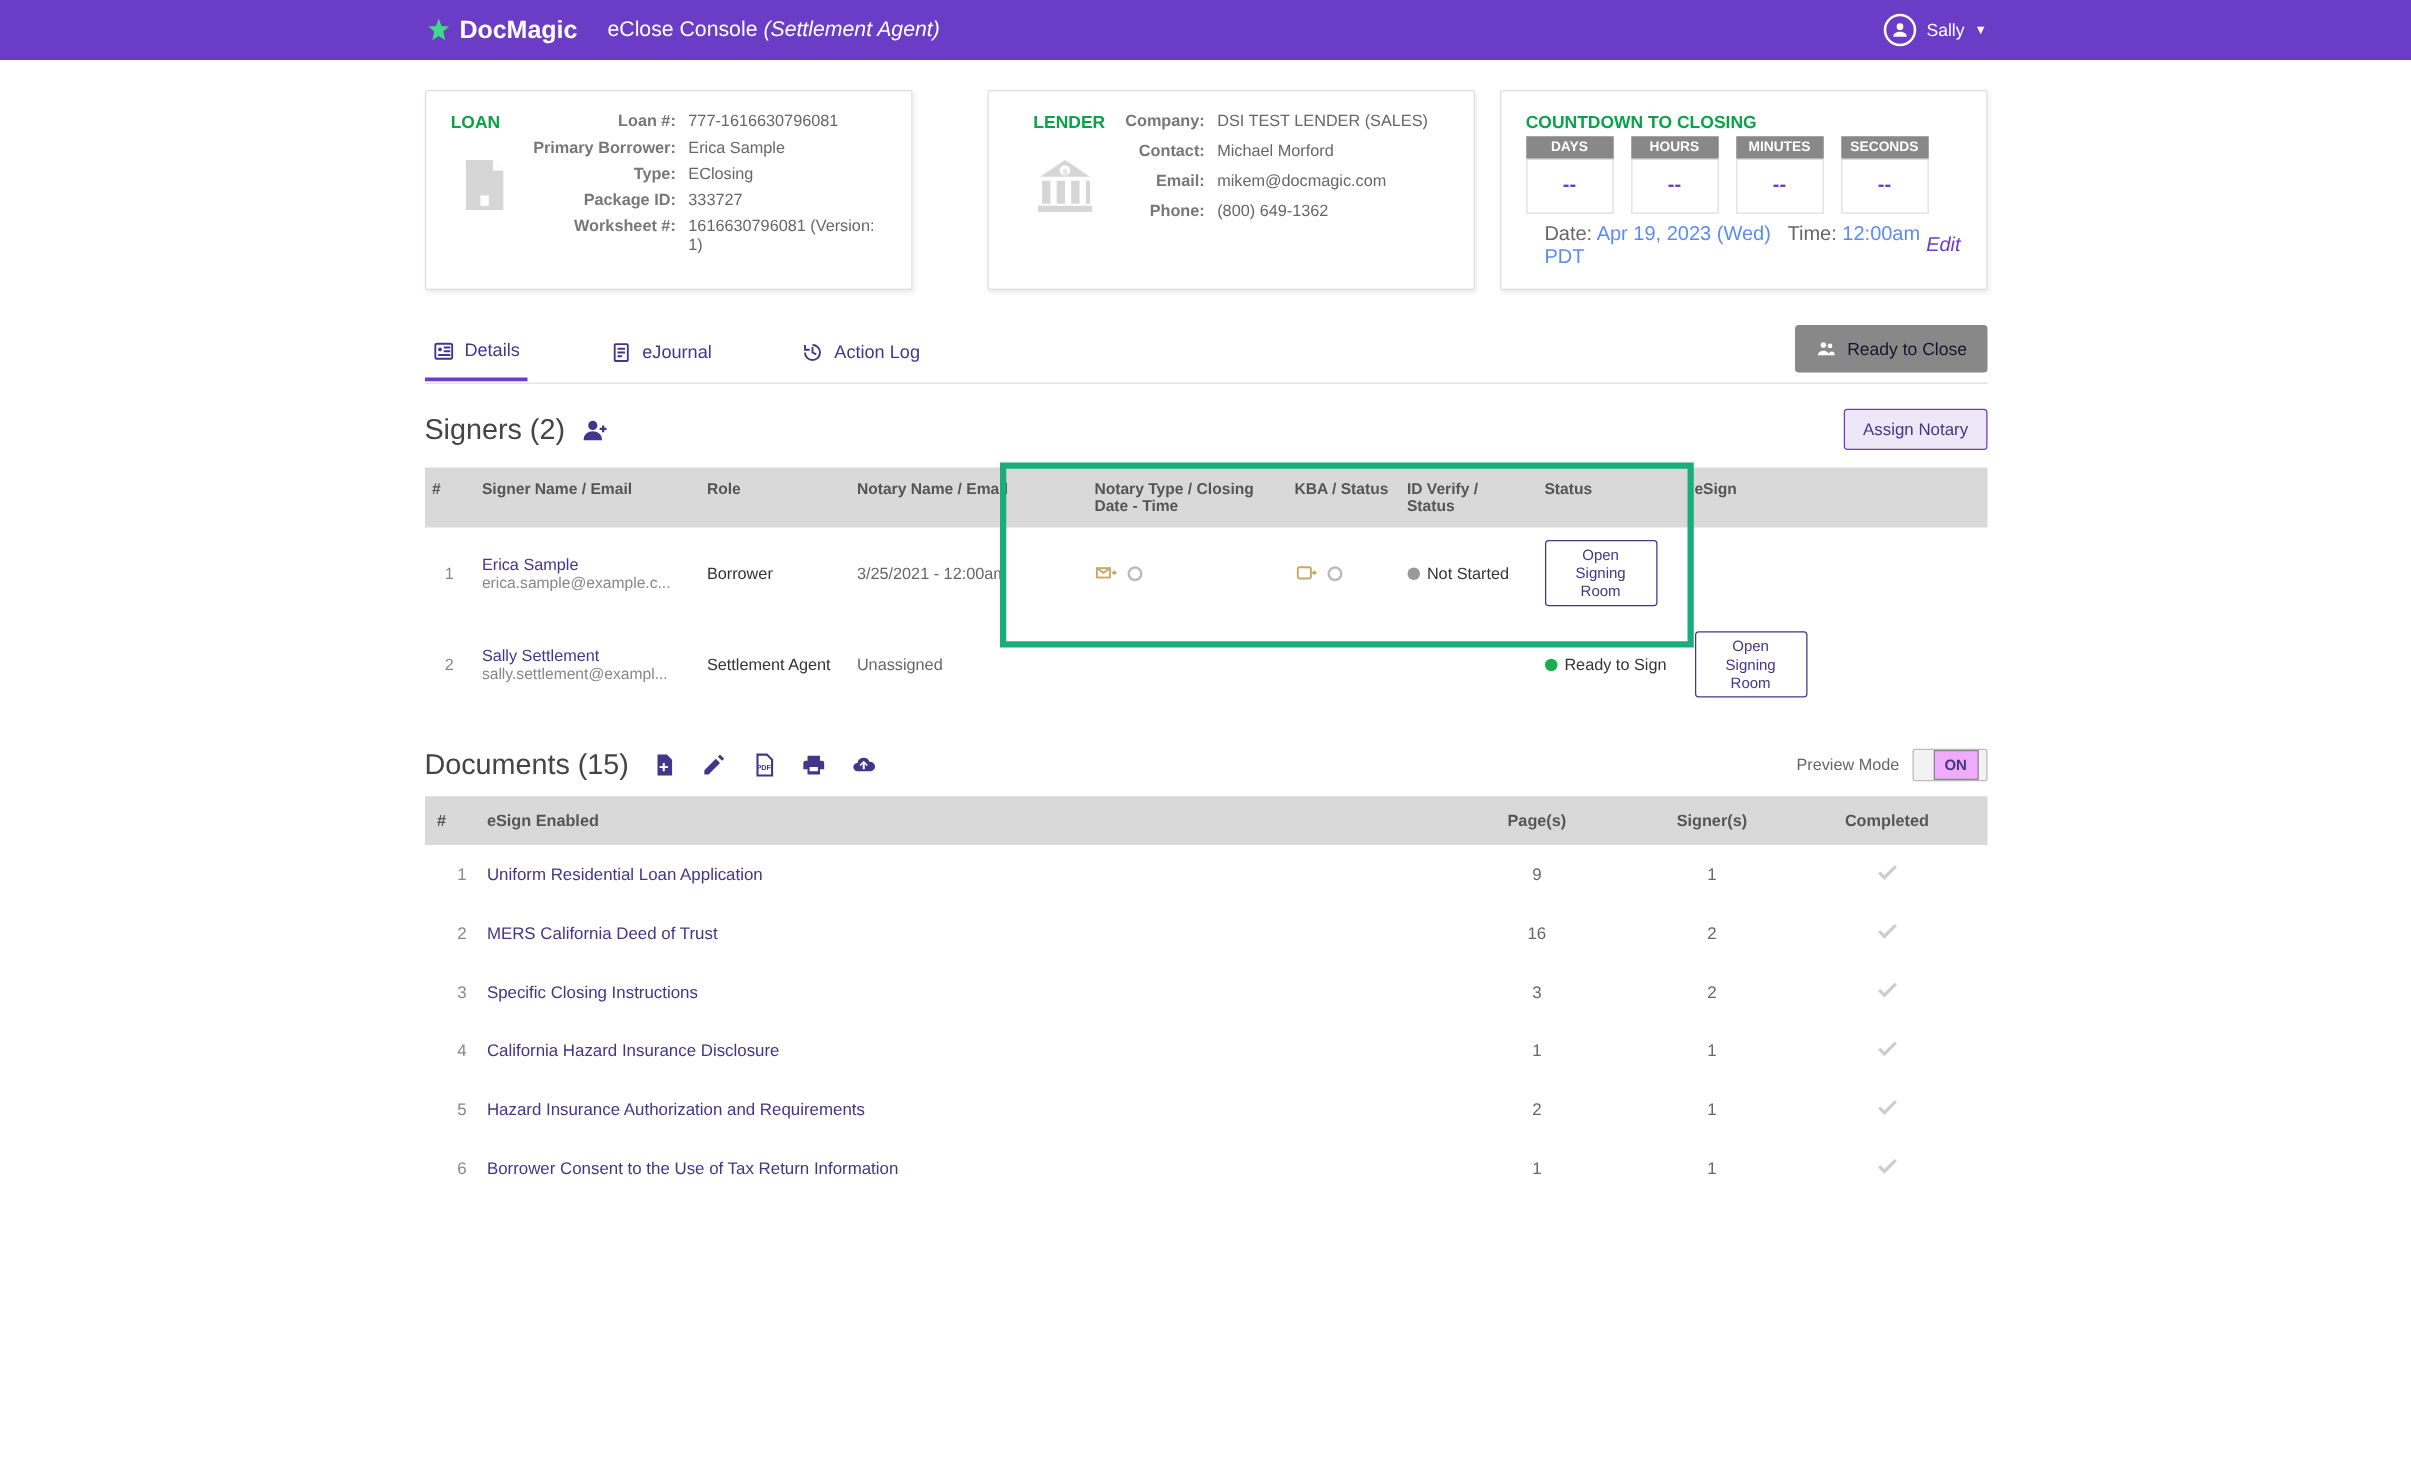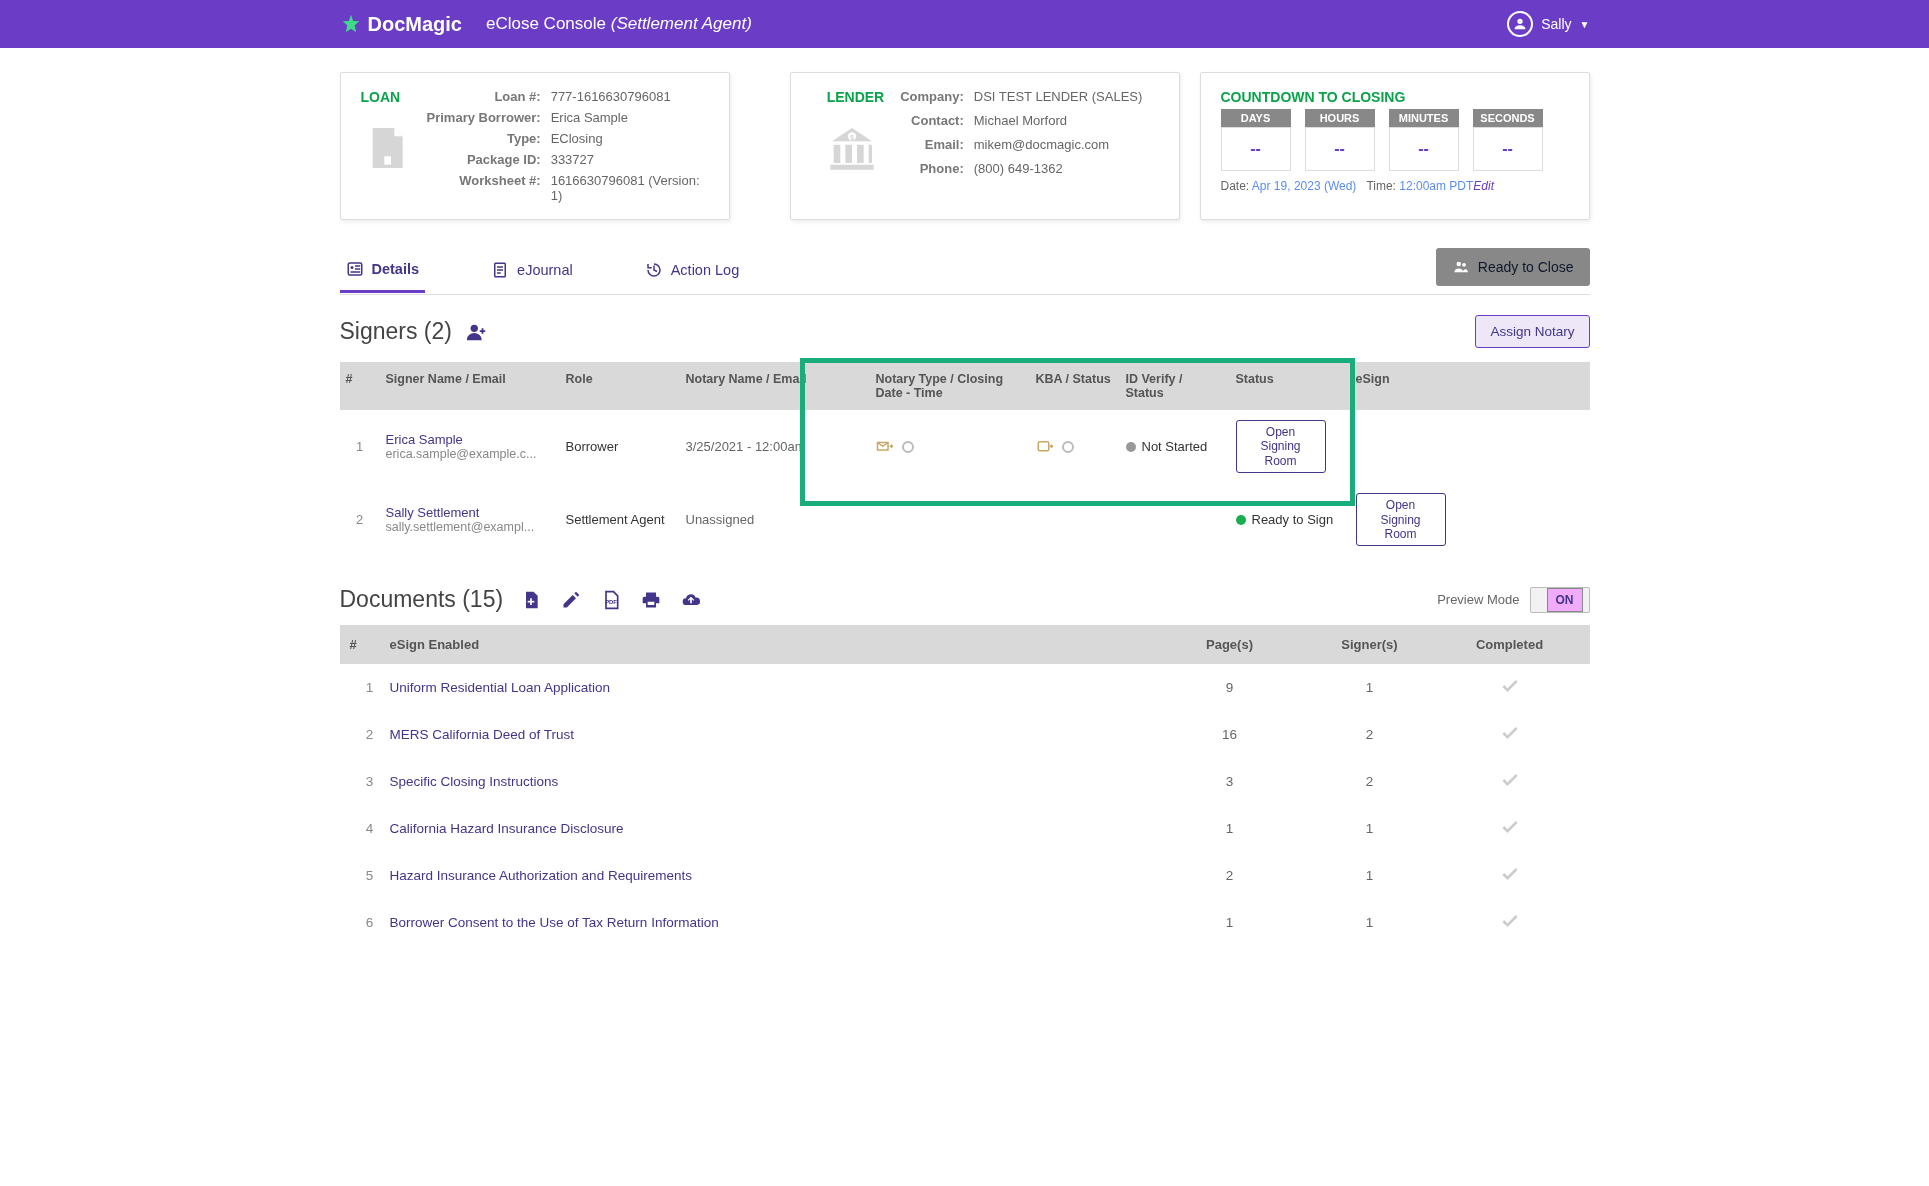--- a/index.html
+++ b/index.html
@@ -25,28 +25,28 @@
 .card-title { color: #0aa34a; font-weight: 700; font-size: 14px; margin-bottom: 2px; }
 .loan-body { display: flex; gap: 16px; justify-content: center; }
 .loan-icon { width: 50px; height: 56px; margin-top: 18px; }
 .kv-table { display: grid; grid-template-columns: auto auto; gap: 6px 10px; font-size: 13px; }
 .kv-label { color: #777; text-align: right; font-weight: 600; }
 .kv-val { color: #666; }
 .countdown-boxes { display: flex; gap: 14px; margin-top: 4px; }
 .cbox { display: flex; flex-direction: column; align-items: center; }
 .cbox-head { background: #888; color: #fff; font-size: 11px; font-weight: 600; padding: 3px 0; width: 70px; text-align: center; }
 .cbox-val { border: 1px solid #ddd; width: 70px; height: 44px; display: flex; align-items: center; justify-content: center; color: #6b3dc7; font-weight: 600; font-size: 16px; }
-.countdown-foot { font-size: 12px; color: #666; margin-top: 8px; display: flex; align-items: center; }
+.countdown-foot { font-size: 16px; color: #666; margin-top: 8px; display: flex; align-items: center; margin-left: 15px; }
 .countdown-foot .link { color: #6b3dc7; font-style: italic; cursor: pointer; }
 .countdown-foot .pv { color: #5b8def; }
 
 .tabs-row { display: flex; align-items: center; justify-content: space-between; border-bottom: 1px solid #ddd; margin-top: 28px; }
 .tabs { display: flex; gap: 60px; }
 .tab { display: flex; align-items: center; gap: 8px; color: #433589; font-size: 14.5px; padding: 10px 6px 12px 6px; cursor: pointer; }
-.tab.active { border-bottom: 3px solid #6b3dc7; font-weight: 700; }
+.tab.active { border-bottom: 3px solid #6b3dc7; font-weight: 400; }
 .tab svg { width: 18px; height: 18px; fill: #433589; }
 .rtc-btn { background: #888; color: #0f172a; border: none; padding: 10px 16px; font-size: 14px; border-radius: 3px; cursor: pointer; display: flex; align-items: center; gap: 8px; margin-bottom: 8px; }
 .rtc-btn svg { width: 18px; height: 18px; fill: #fff; }
 
 .section-head { display: flex; align-items: center; justify-content: space-between; margin-top: 20px; }
 .section-head h2 { font-weight: 400; font-size: 23px; color: #444; display: flex; align-items: center; gap: 14px; }
 .section-head h2 svg { width: 22px; height: 22px; fill: #433589; cursor: pointer; }
 .assign-btn { border: 1px solid #6b3dc7; background: #ede7f8; color: #433589; padding: 8px 14px; border-radius: 3px; cursor: pointer; font-size: 13.5px; }
 
 .signers-table { margin-top: 14px; width: 100%; position: relative; }

